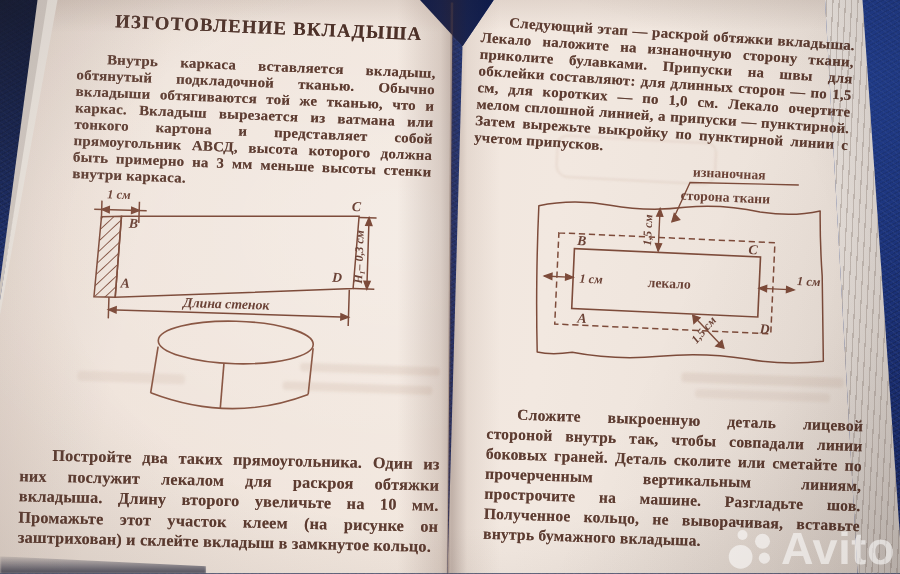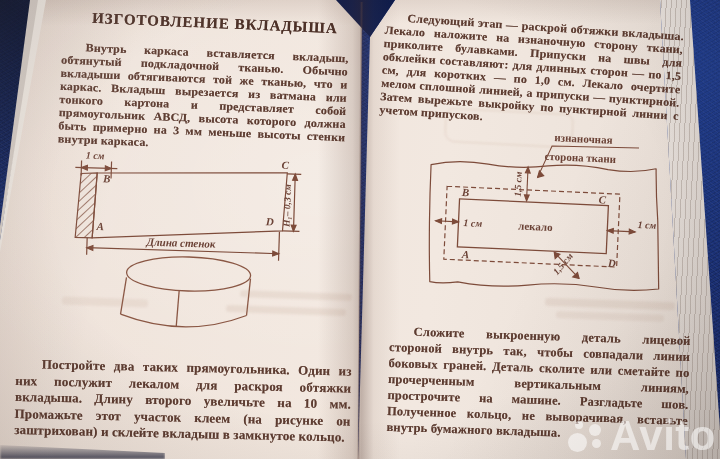--- a/index.html
+++ b/index.html
@@ -55,21 +55,21 @@
   .dim{font-style:italic;font-size:10px;font-weight:bold;}
   .dim9{font-style:italic;font-size:9.5px;font-weight:bold;}
   .lbl{font-size:11px;font-weight:bold;}
 
   .vignette{background:
      linear-gradient(115deg, rgba(255,255,255,.07) 0%, rgba(0,0,0,0) 30%, rgba(0,0,0,0) 70%, rgba(40,25,20,.10) 100%),
      radial-gradient(ellipse at 50% 45%, rgba(0,0,0,0) 60%, rgba(30,20,15,.12) 100%);}
   .wm{position:absolute;right:4px;bottom:2px;display:flex;align-items:center;gap:6px;color:rgba(255,255,255,.55);}
   .wm-logo{position:relative;width:38px;height:33px;}
   .wm-logo span{position:absolute;border-radius:50%;background:rgba(255,255,255,.55);}
-  .wm-text{font-family:"Liberation Sans","DejaVu Sans",sans-serif;font-weight:bold;font-size:42px;letter-spacing:.5px;line-height:1;}
+  .wm-text{font-family:"Liberation Sans","DejaVu Sans",sans-serif;font-weight:bold;font-size:36px;letter-spacing:.5px;line-height:1;}
 </style>
 </head>
 <body>
 
 <div class="photo">
 
   <div class="layer under2"></div>
   <div class="layer under1"></div>
   <div class="layer page-left"></div>
   <div class="layer page-right"></div>

